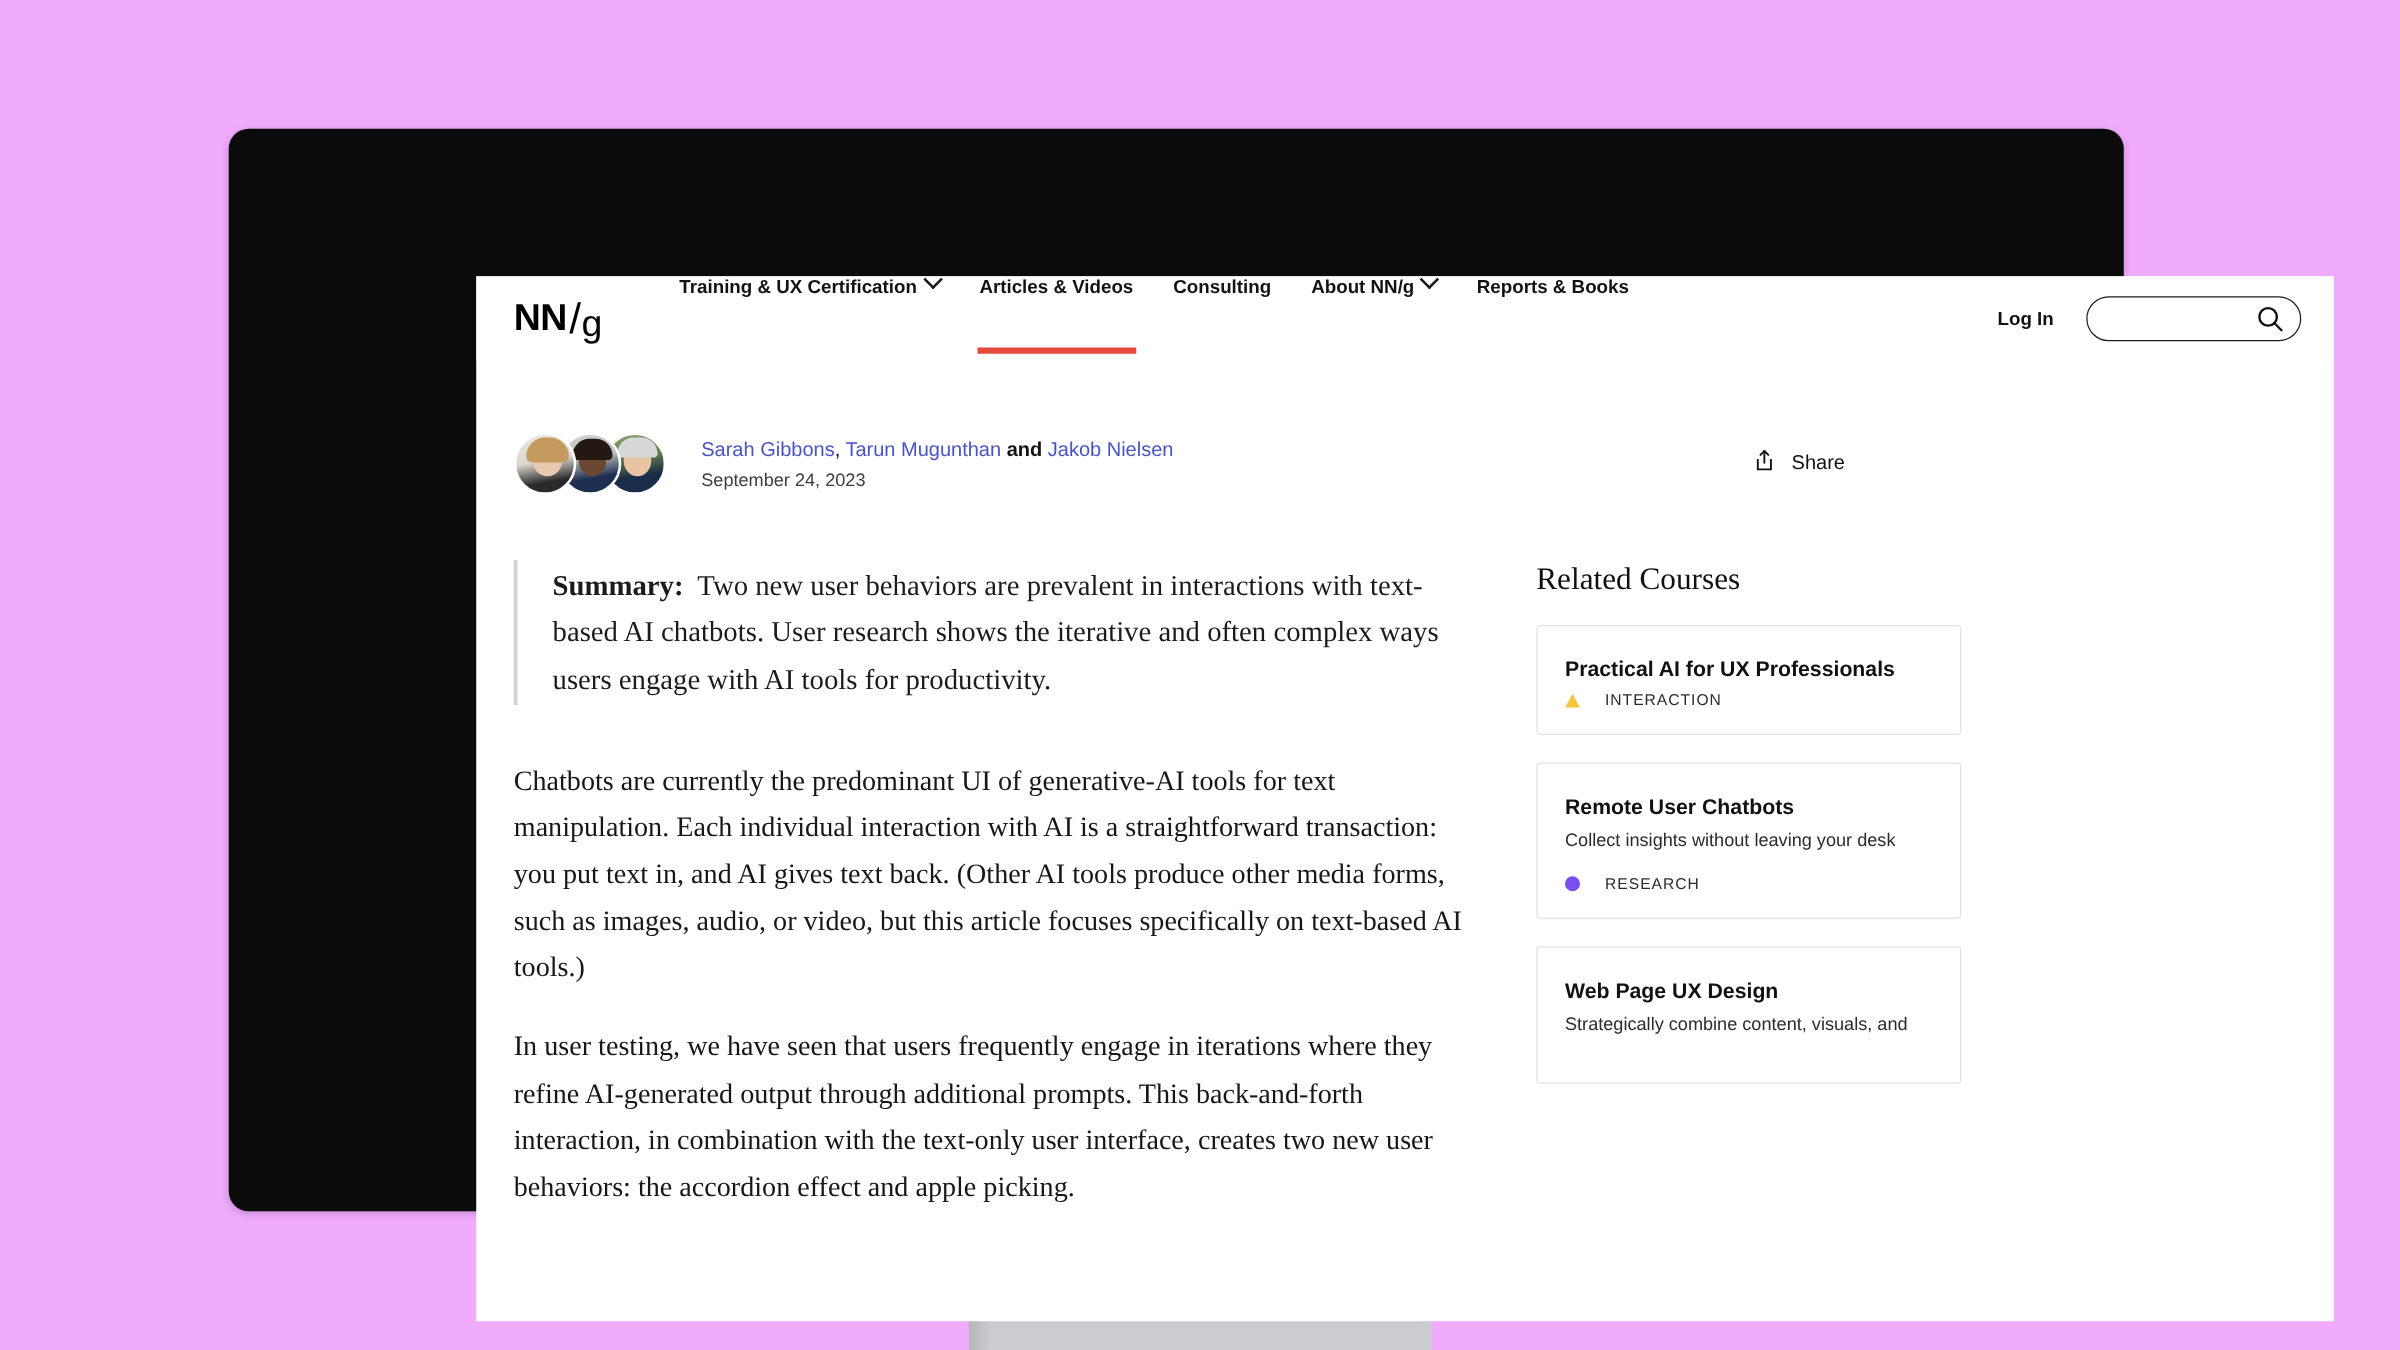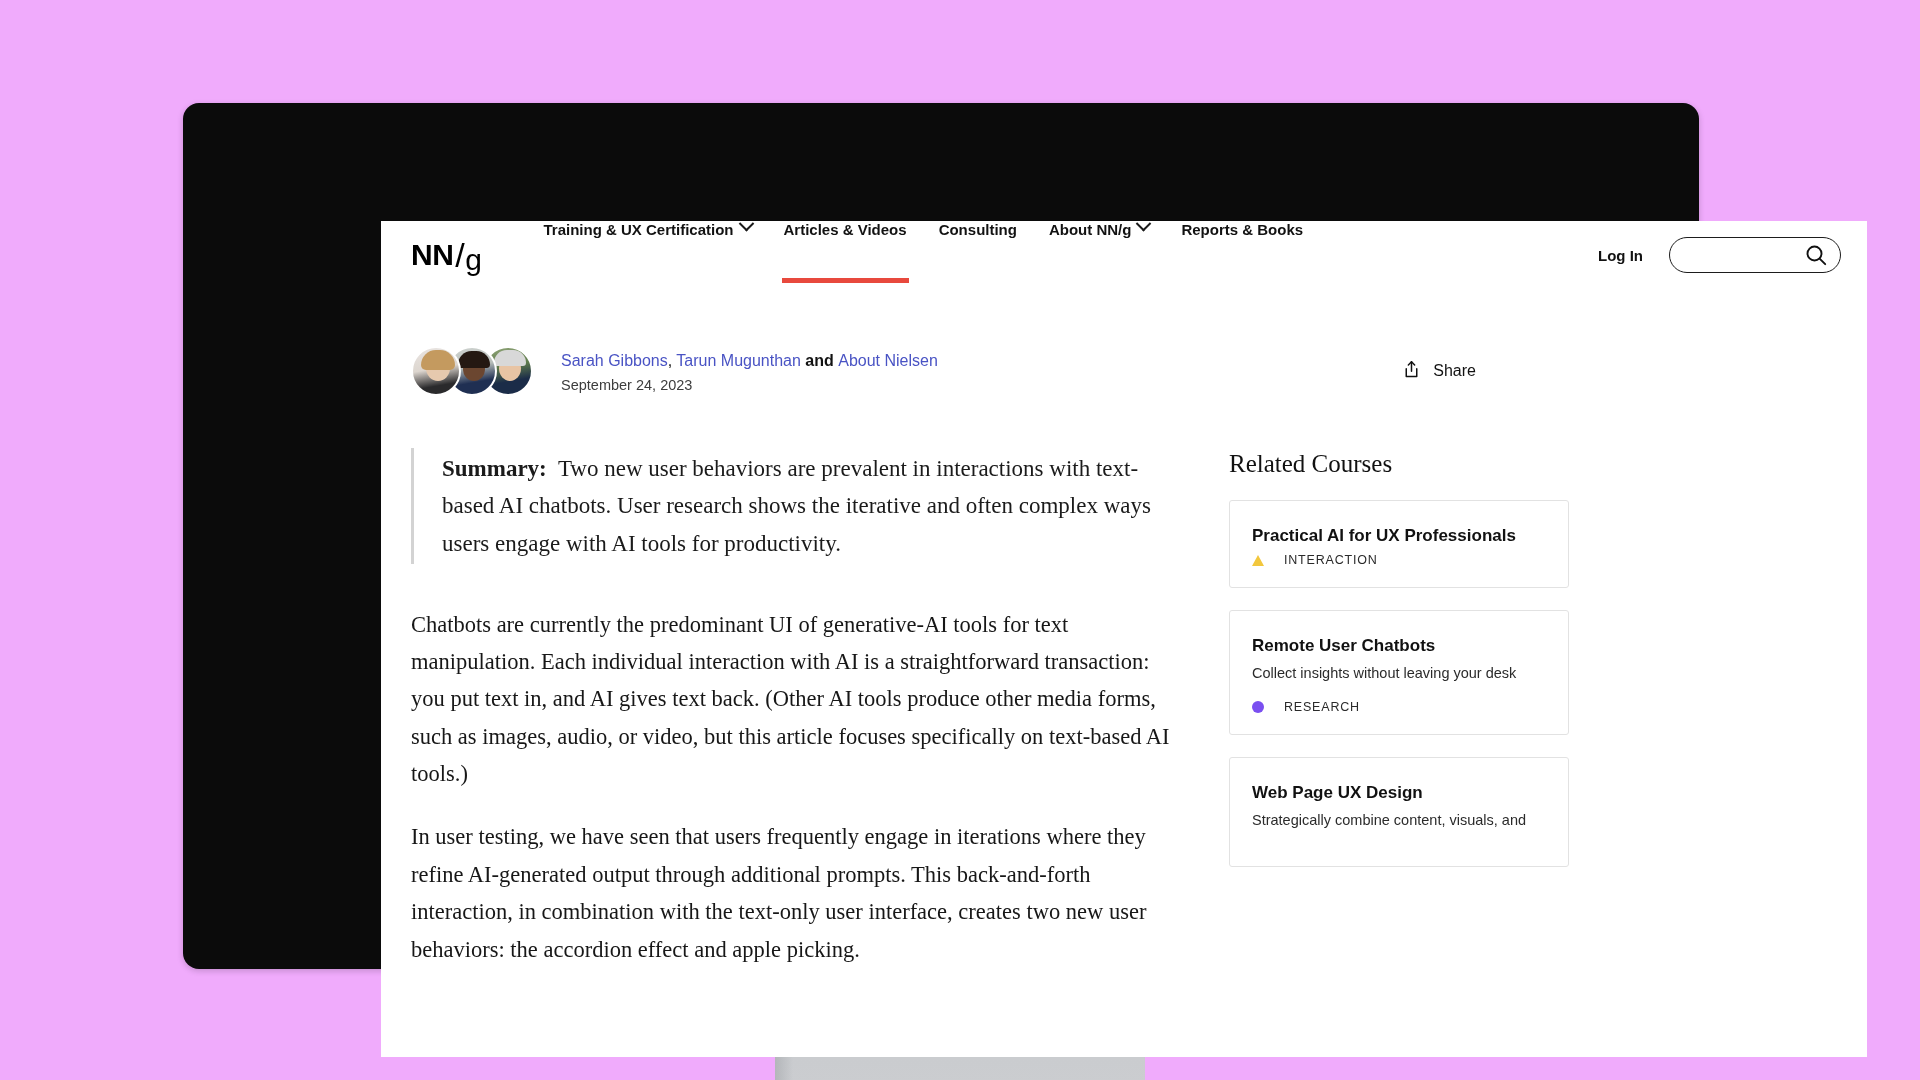--- a/index.html
+++ b/index.html
@@ -266,21 +266,21 @@
         <div class="article-head">
 
           <div class="byline-row">
             <div class="avatars">
               <div class="avatar av1"></div>
               <div class="avatar av2"></div>
               <div class="avatar av3"></div>
             </div>
             <div class="byline-text">
               <div class="authors">
-                <a href="#">Sarah Gibbons</a><span class="comma">, </span><a href="#">Tarun Mugunthan</a><span class="and"> and </span><a href="#">About Nielsen</a>
+                <a href="#">Sarah Gibbons</a><span class="comma">, </span><a href="#">Tarun Mugunthan</a><span class="and"> and </span><a href="#">Jakob Nielsen</a>
               </div>
               <div class="pubdate">September 24, 2023</div>
             </div>
             <div class="share-btn">
               <span>
                 <svg width="21" height="21" viewBox="0 0 24 24" fill="none">
                   <path d="M12 3.2 L12 14" stroke="#111" stroke-width="1.7" stroke-linecap="round"></path>
                   <path d="M8.4 6.8 L12 3.2 L15.6 6.8" stroke="#111" stroke-width="1.7" stroke-linecap="round" stroke-linejoin="round"></path>
                   <path d="M6 11.2 L6 20 L18 20 L18 11.2" stroke="#111" stroke-width="1.7" stroke-linecap="round" stroke-linejoin="round"></path>
                 </svg>

